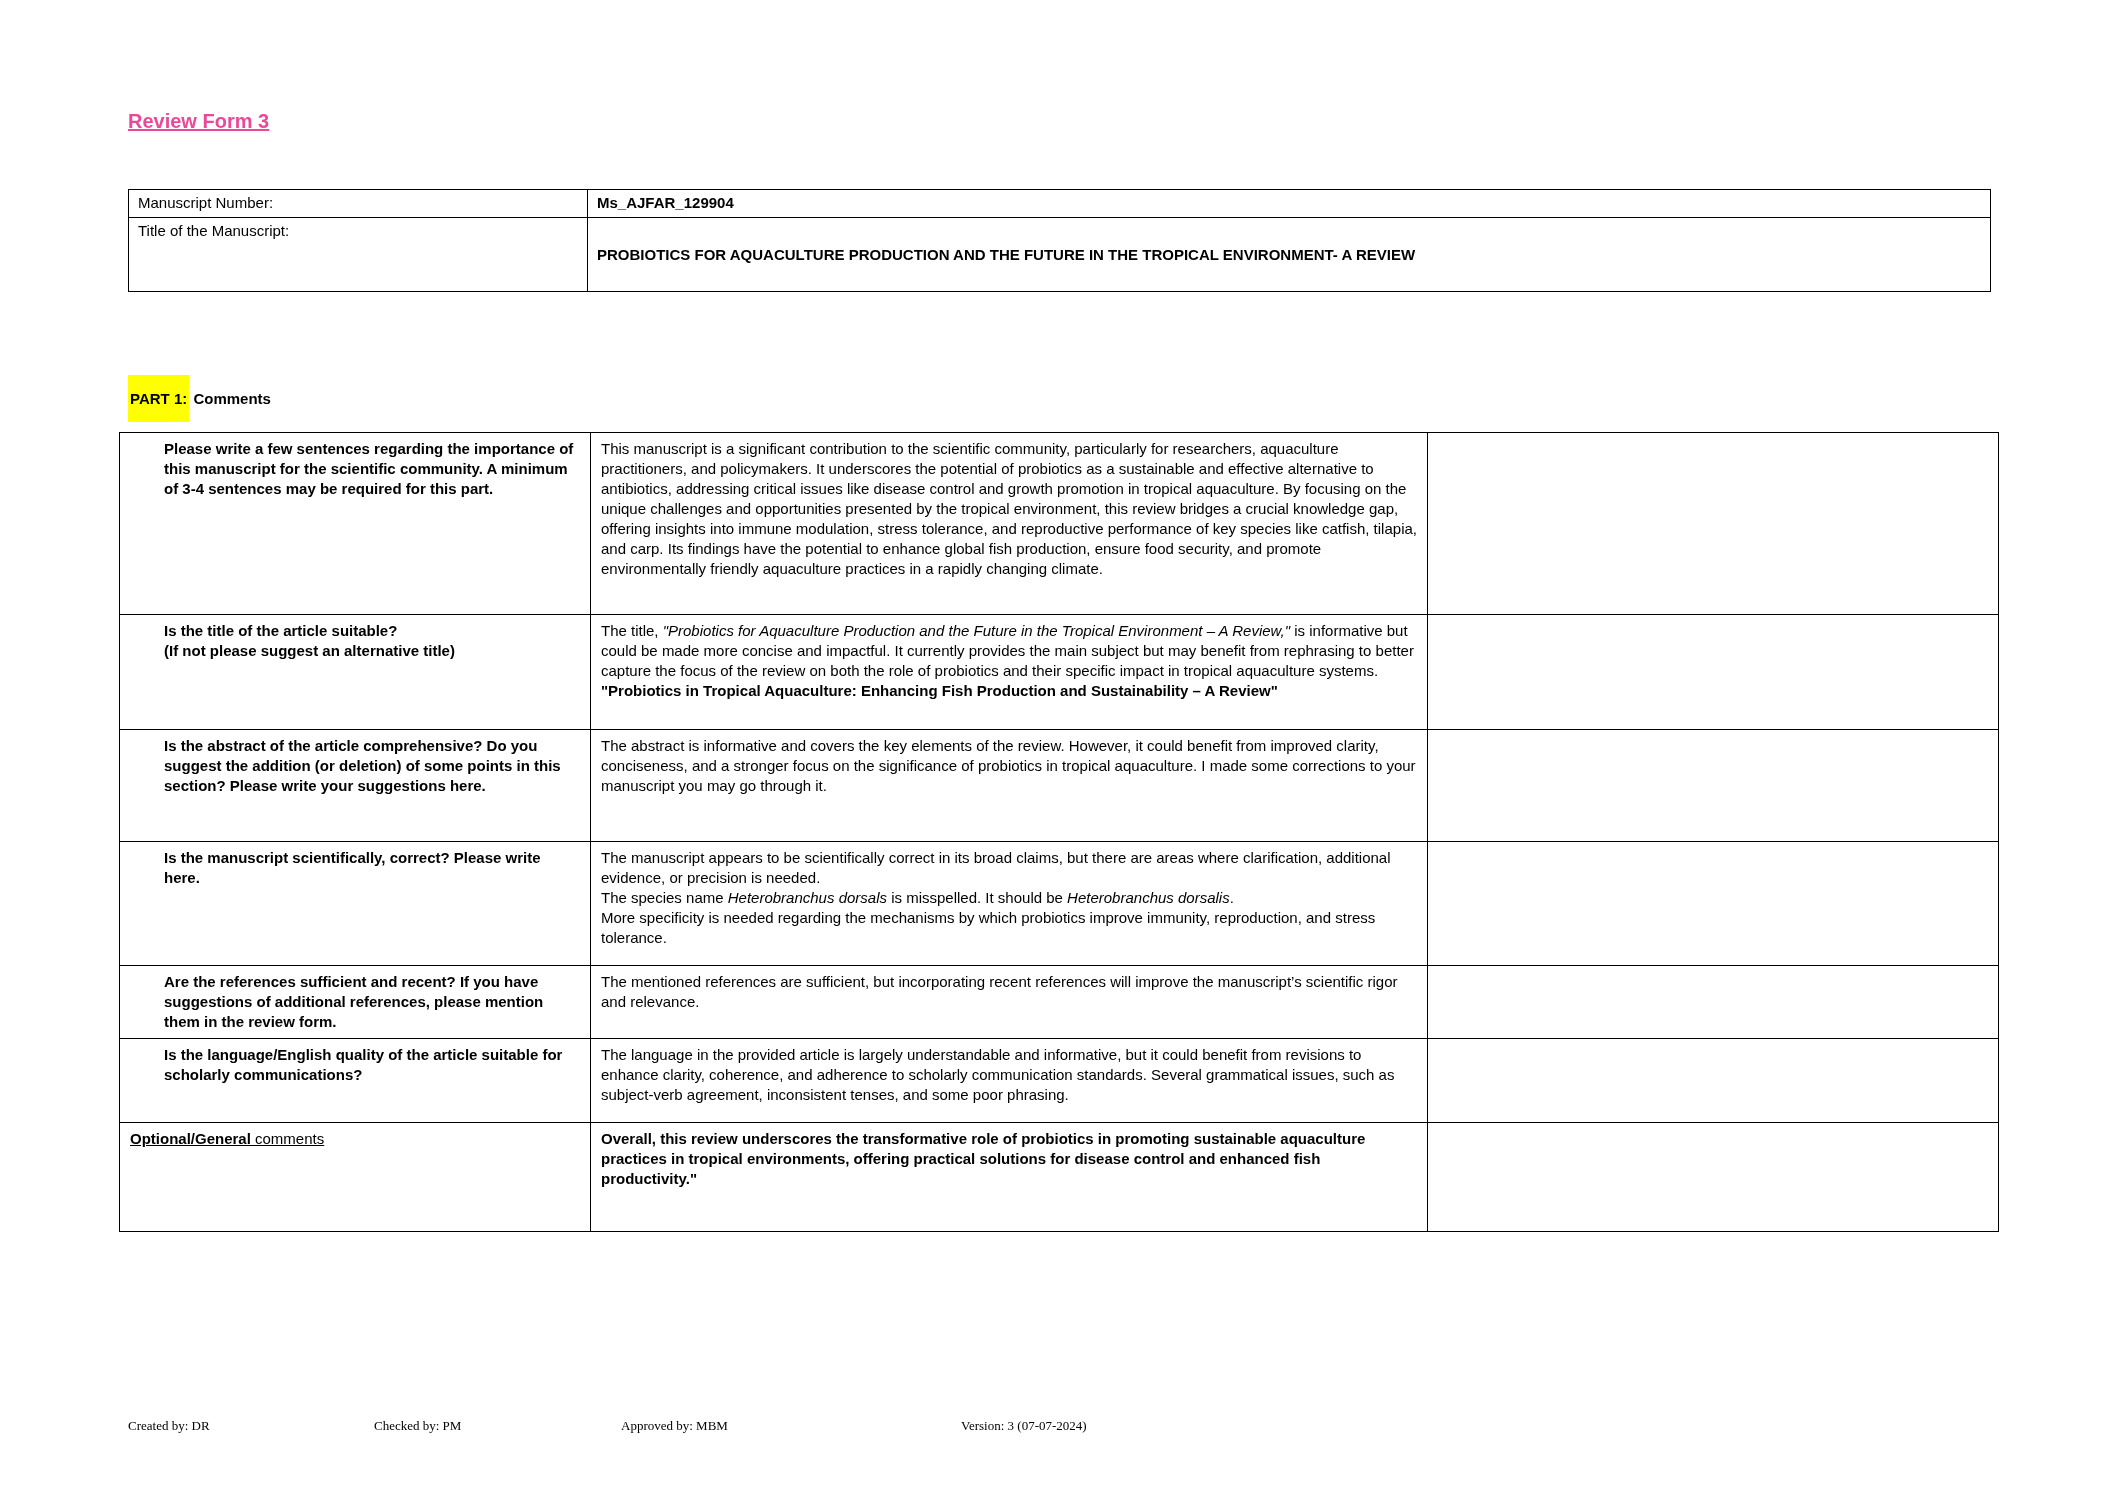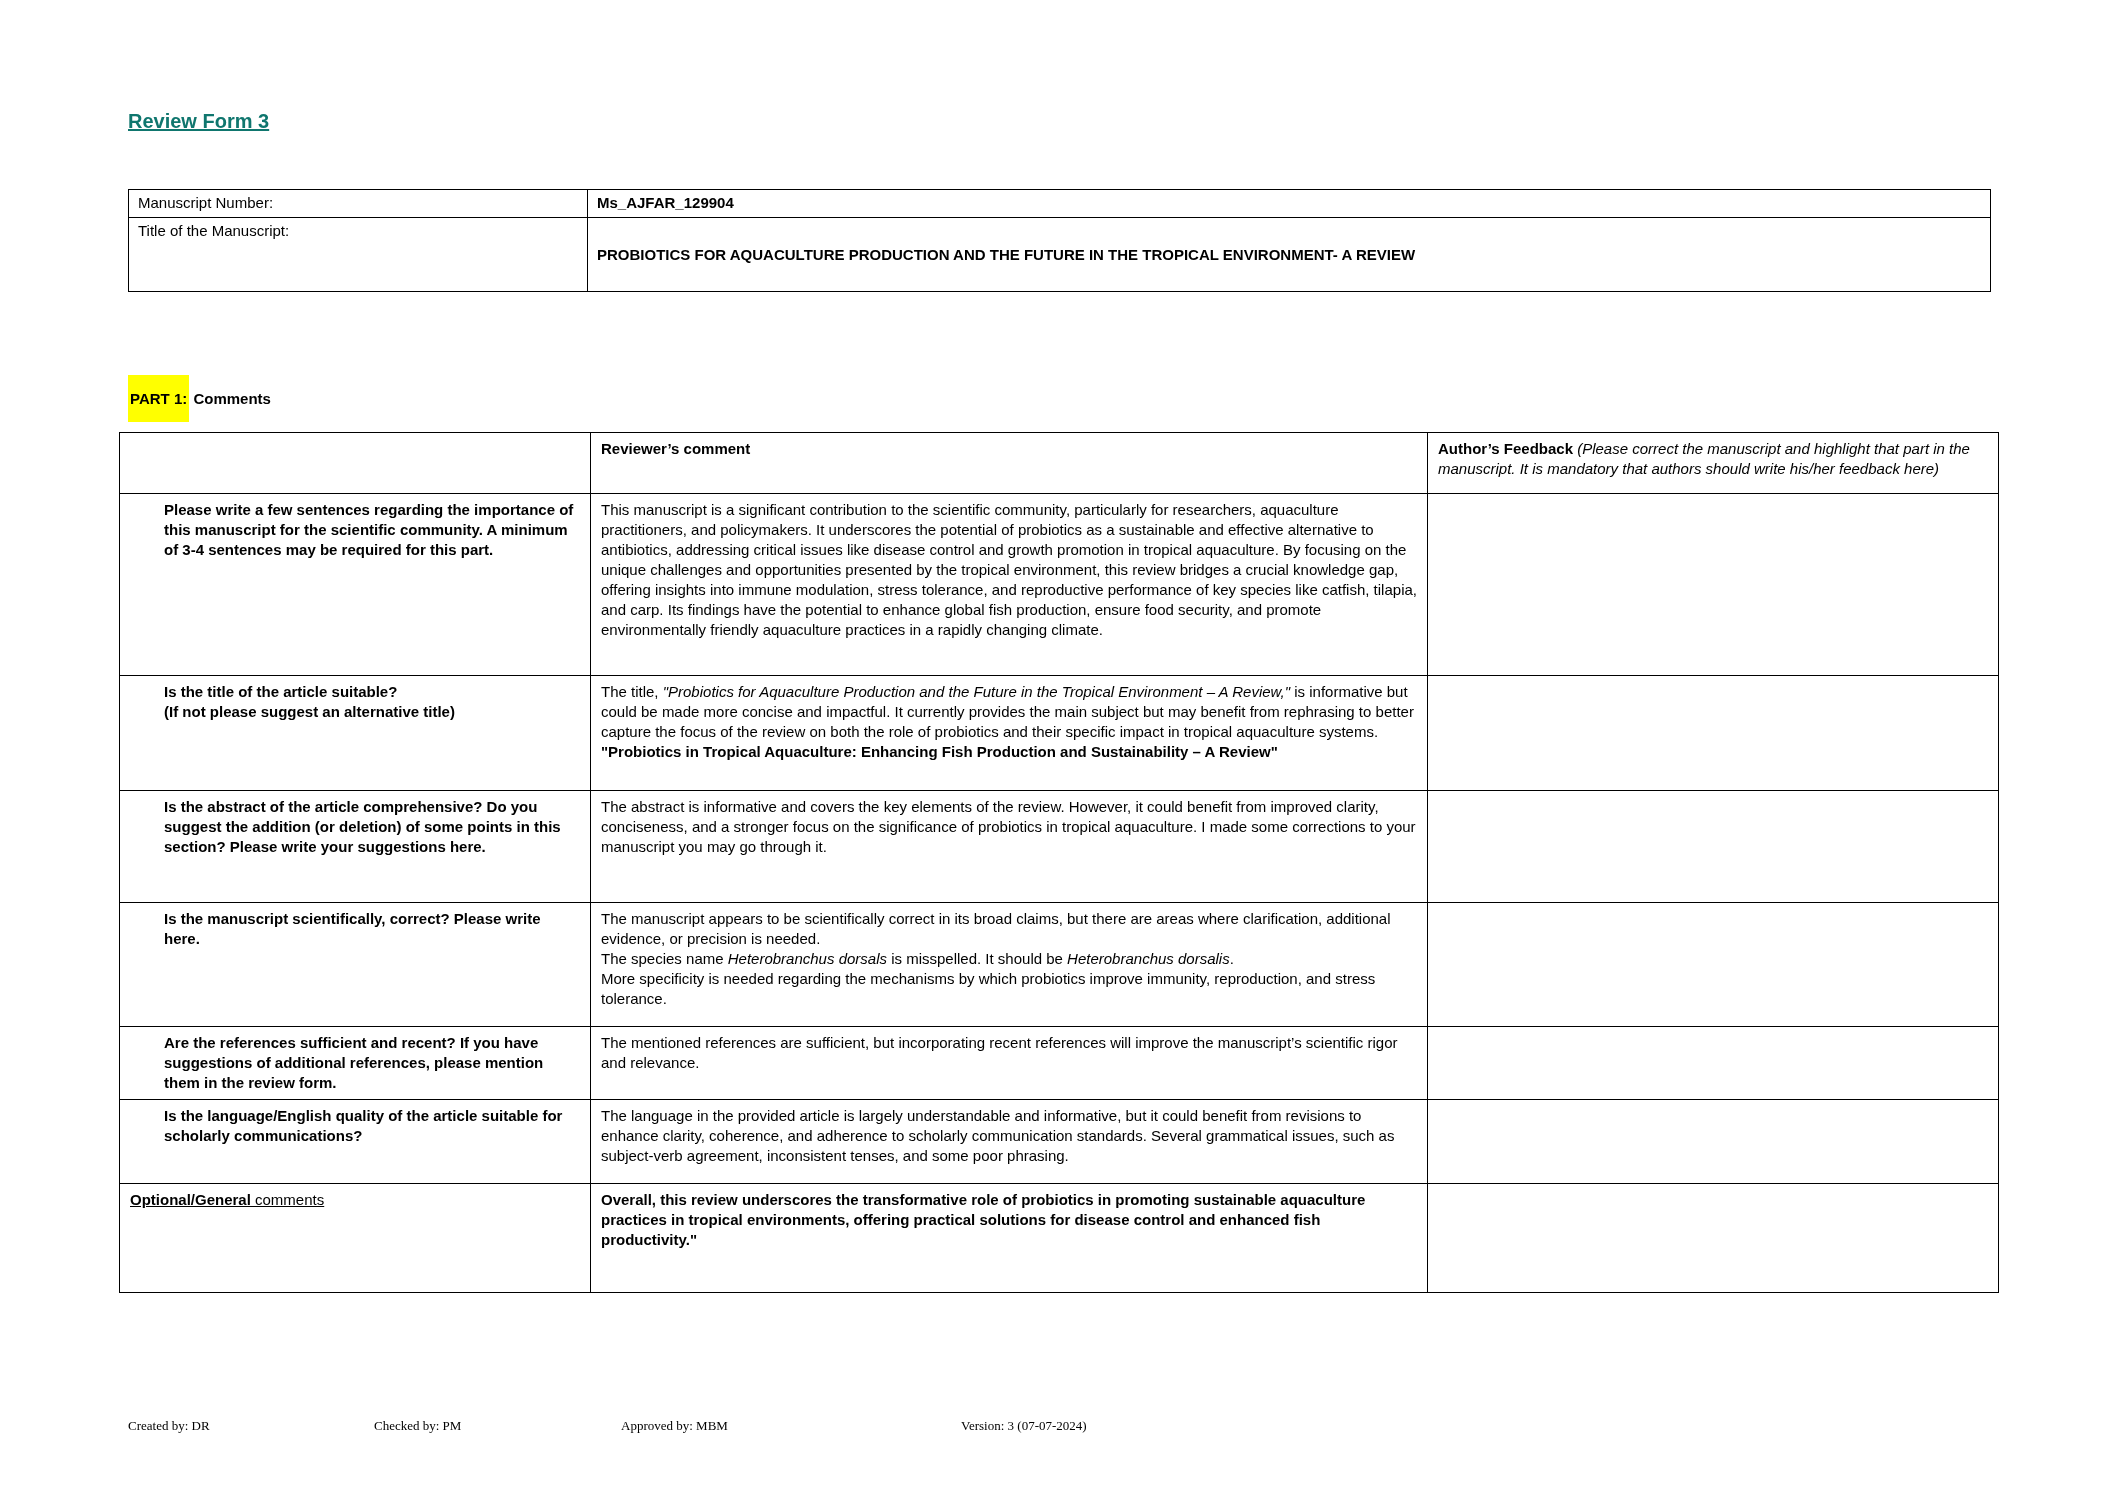--- a/index.html
+++ b/index.html
@@ -20,21 +20,21 @@
   
   .doc-title {
     position: absolute;
     top: 110px;
     left: 128px;
     font-size: 20px;
     font-weight: bold;
     margin: 0;
   }
   .doc-title a {
-    color: #0f766e;
+    color: #ec4899;
     text-decoration: underline;
     cursor: pointer;
   }
 
   
   .header-table {
     position: absolute;
     top: 189px;
     left: 128px;
     width: 1863px;
@@ -139,29 +139,20 @@
 </div>
 
 <table class="comments-table">
   <colgroup>
       <col class="col-q">
       <col class="col-c">
       <col class="col-f">
     </colgroup>
 
   <tbody>
-      <tr class="rh0">
-    <td class="q-cell no-indent"></td>
-    <td>
-      <span class="bold">Reviewer’s comment</span>
-    </td>
-    <td>
-      <span class="bold">Author’s Feedback</span><span class="italic"> (Please correct the manuscript and highlight that part in the manuscript. It is mandatory that authors should write his/her feedback here)</span>
-    </td>
-  </tr>
 
   <tr class="rh1">
     <td class="q-cell">Please write a few sentences regarding the importance of this manuscript for the scientific community. A minimum of 3-4 sentences may be required for this part.</td>
     <td>This manuscript is a significant contribution to the scientific community, particularly for researchers, aquaculture practitioners, and policymakers. It underscores the potential of probiotics as a sustainable and effective alternative to antibiotics, addressing critical issues like disease control and growth promotion in tropical aquaculture. By focusing on the unique challenges and opportunities presented by the tropical environment, this review bridges a crucial knowledge gap, offering insights into immune modulation, stress tolerance, and reproductive performance of key species like catfish, tilapia, and carp. Its findings have the potential to enhance global fish production, ensure food security, and promote environmentally friendly aquaculture practices in a rapidly changing climate.</td>
     <td></td>
   </tr>
 
   <tr class="rh2">
     <td class="q-cell">
       <div>Is the title of the article suitable?</div>

